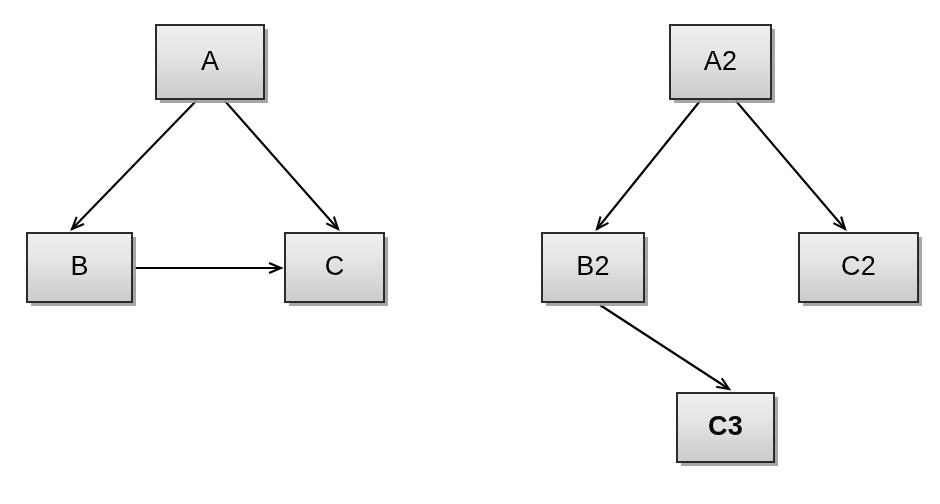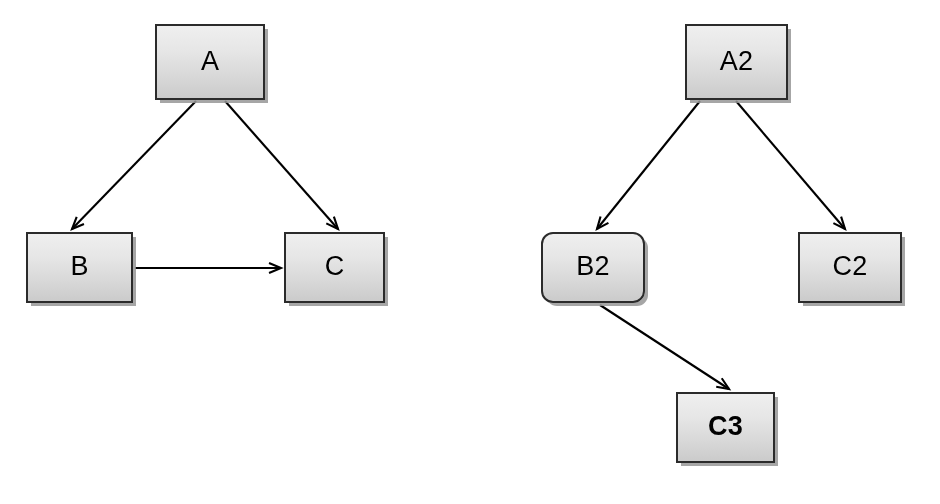--- a/index.html
+++ b/index.html
@@ -84,29 +84,29 @@
   </div>
 
   <div class="node" style="left: 26px; top: 232px; width: 107px; height: 71px;">
     <span class="node-label">B</span>
   </div>
 
   <div class="node" style="left: 284px; top: 232px; width: 101px; height: 71px;">
     <span class="node-label">C</span>
   </div>
 
-  <div class="node" style="left: 669px; top: 24px; width: 103px; height: 76px; margin-left: 16px;">
+  <div class="node" style="left: 669px; top: 24px; width: 103px; height: 76px;">
     <span class="node-label">A2</span>
   </div>
 
-  <div class="node" style="left: 541px; top: 232px; width: 104px; height: 71px; border-radius: 12px;">
+  <div class="node" style="left: 541px; top: 232px; width: 104px; height: 71px;">
     <span class="node-label">B2</span>
   </div>
 
-  <div class="node" style="left: 798px; top: 232px; width: 104px; height: 71px;">
+  <div class="node" style="left: 798px; top: 232px; width: 121px; height: 71px;">
     <span class="node-label">C2</span>
   </div>
 
   <div class="node" style="left: 676px; top: 392px; width: 99px; height: 71px; font-weight: bold;">
     <span class="node-label">C3</span>
   </div>
 
 </div>
 
 </body></html>

